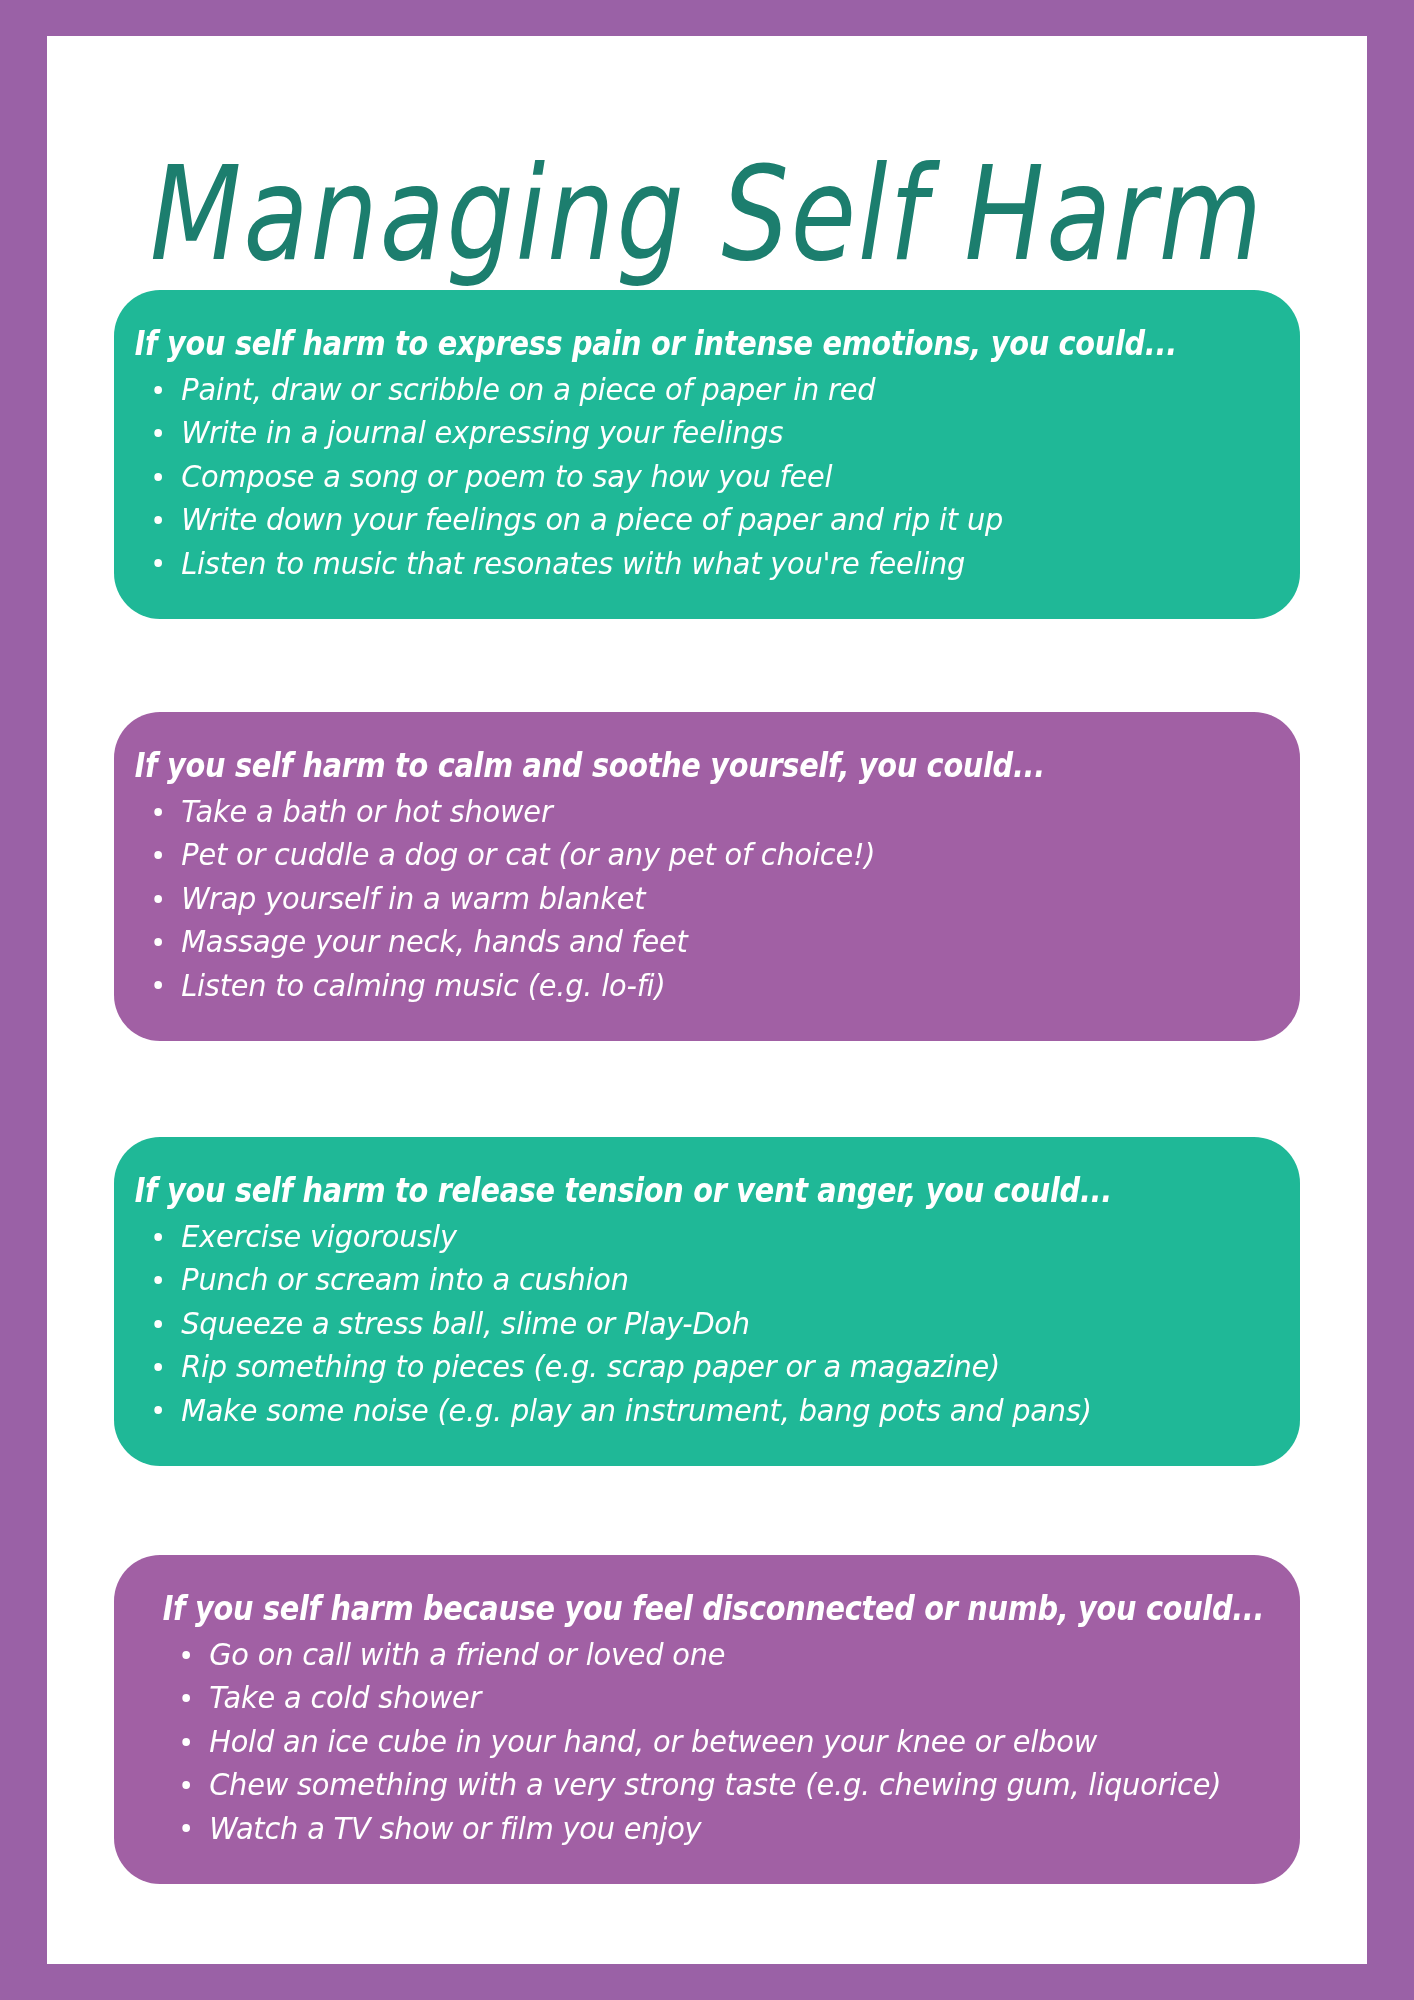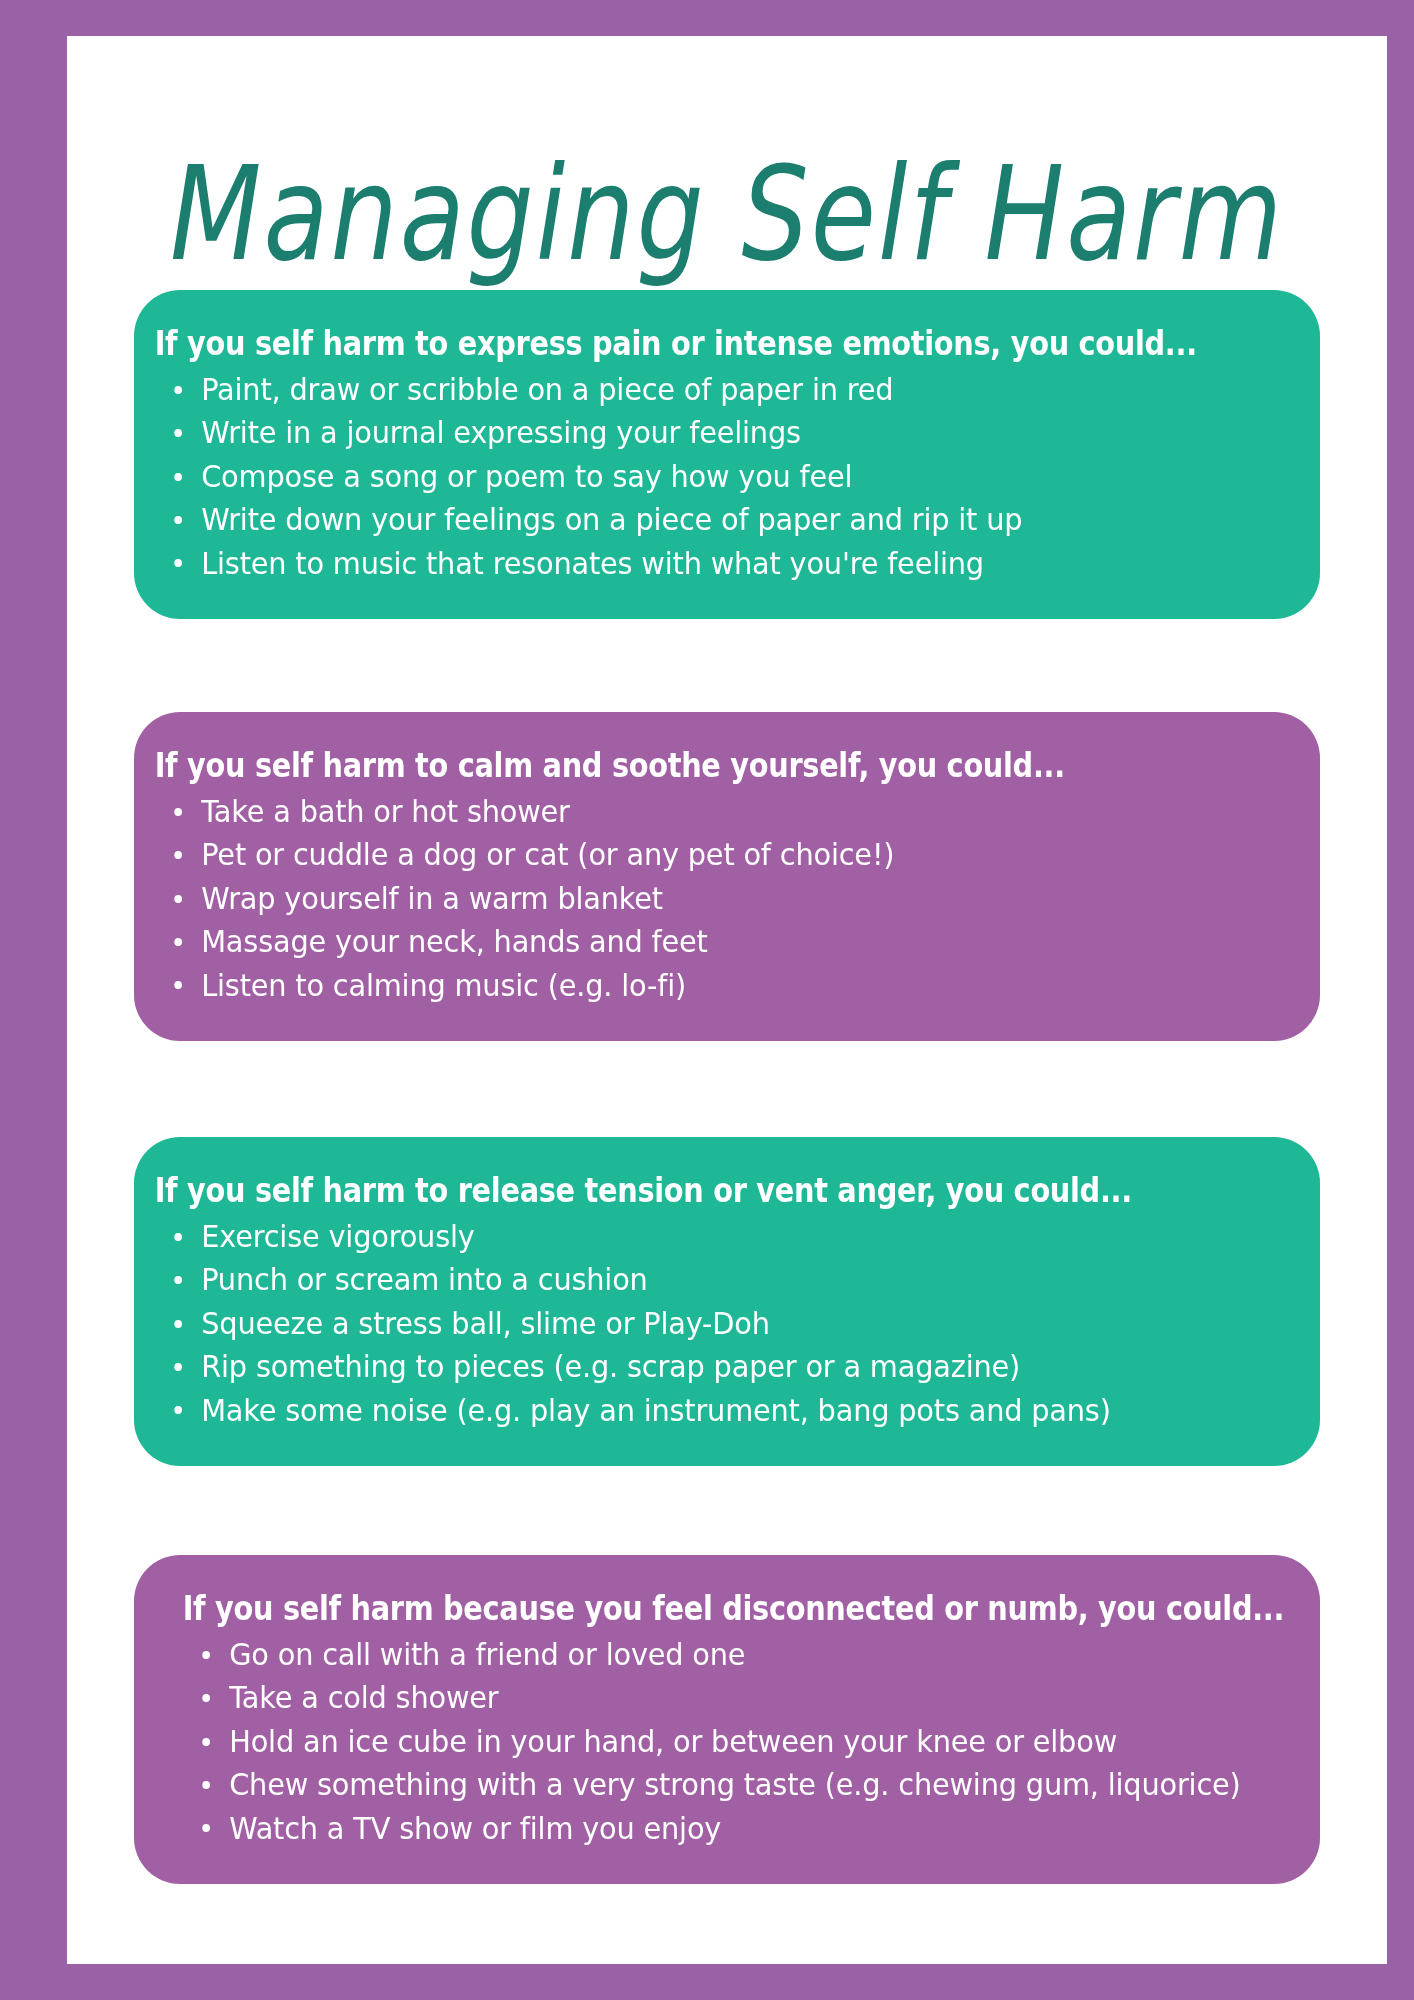--- a/index.html
+++ b/index.html
@@ -25,21 +25,20 @@
   }
 
   .page {
     position: absolute;
     left: 47px;
     top: 36px;
     width: 1320px;
     height: 1928px;
     background: #ffffff;
     box-sizing: border-box;
-    margin-left: 20px;
   }
 
   .title {
     position: absolute;
     left: 0;
     top: 40px;
     width: 1320px;
     text-align: center;
     color: #1c7e6e;
     font-family: "DejaVu Sans", sans-serif;
@@ -52,20 +51,21 @@
     transform-origin: center top;
     white-space: nowrap;
   }
 
   .cards {
     position: absolute;
     left: 0;
     top: 0;
     width: 1320px;
     height: 1951px;
+    font-style: italic;
   }
 
   .card {
     position: absolute;
     left: 67px;
     width: 1186px;
     border-radius: 46px;
     box-sizing: border-box;
     padding: 34px 30px 34px 0;
     color: #ffffff;

